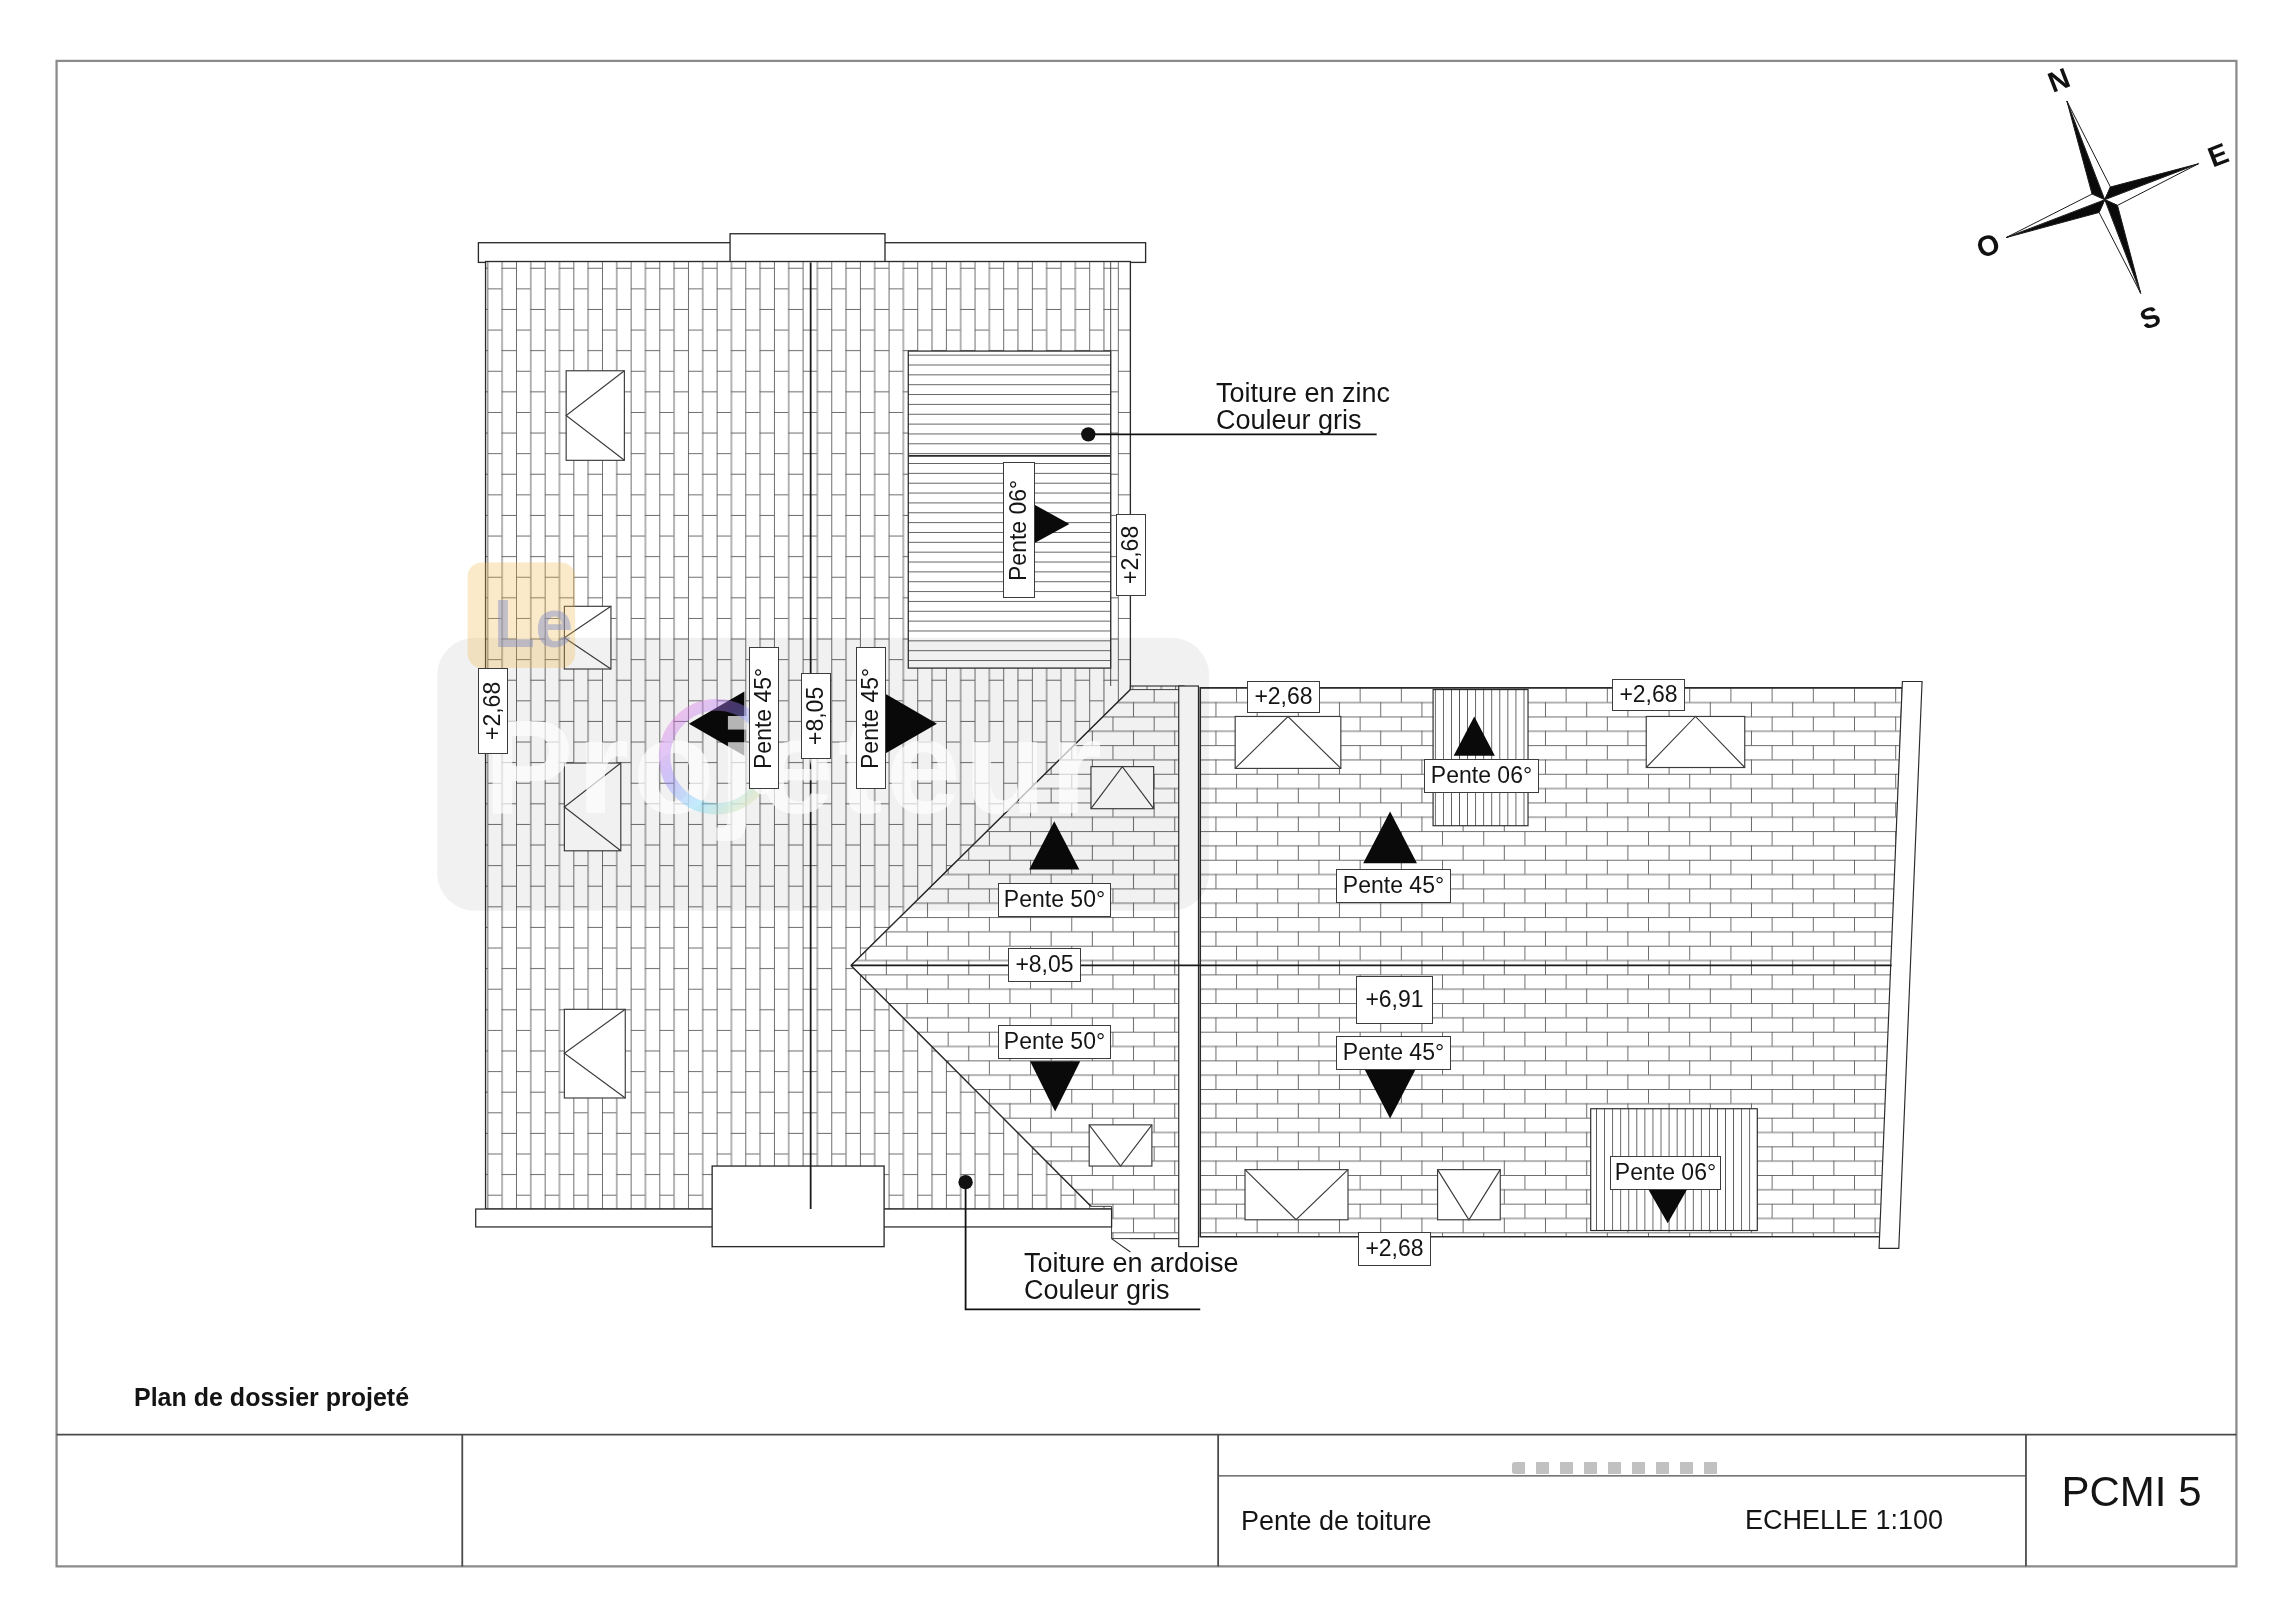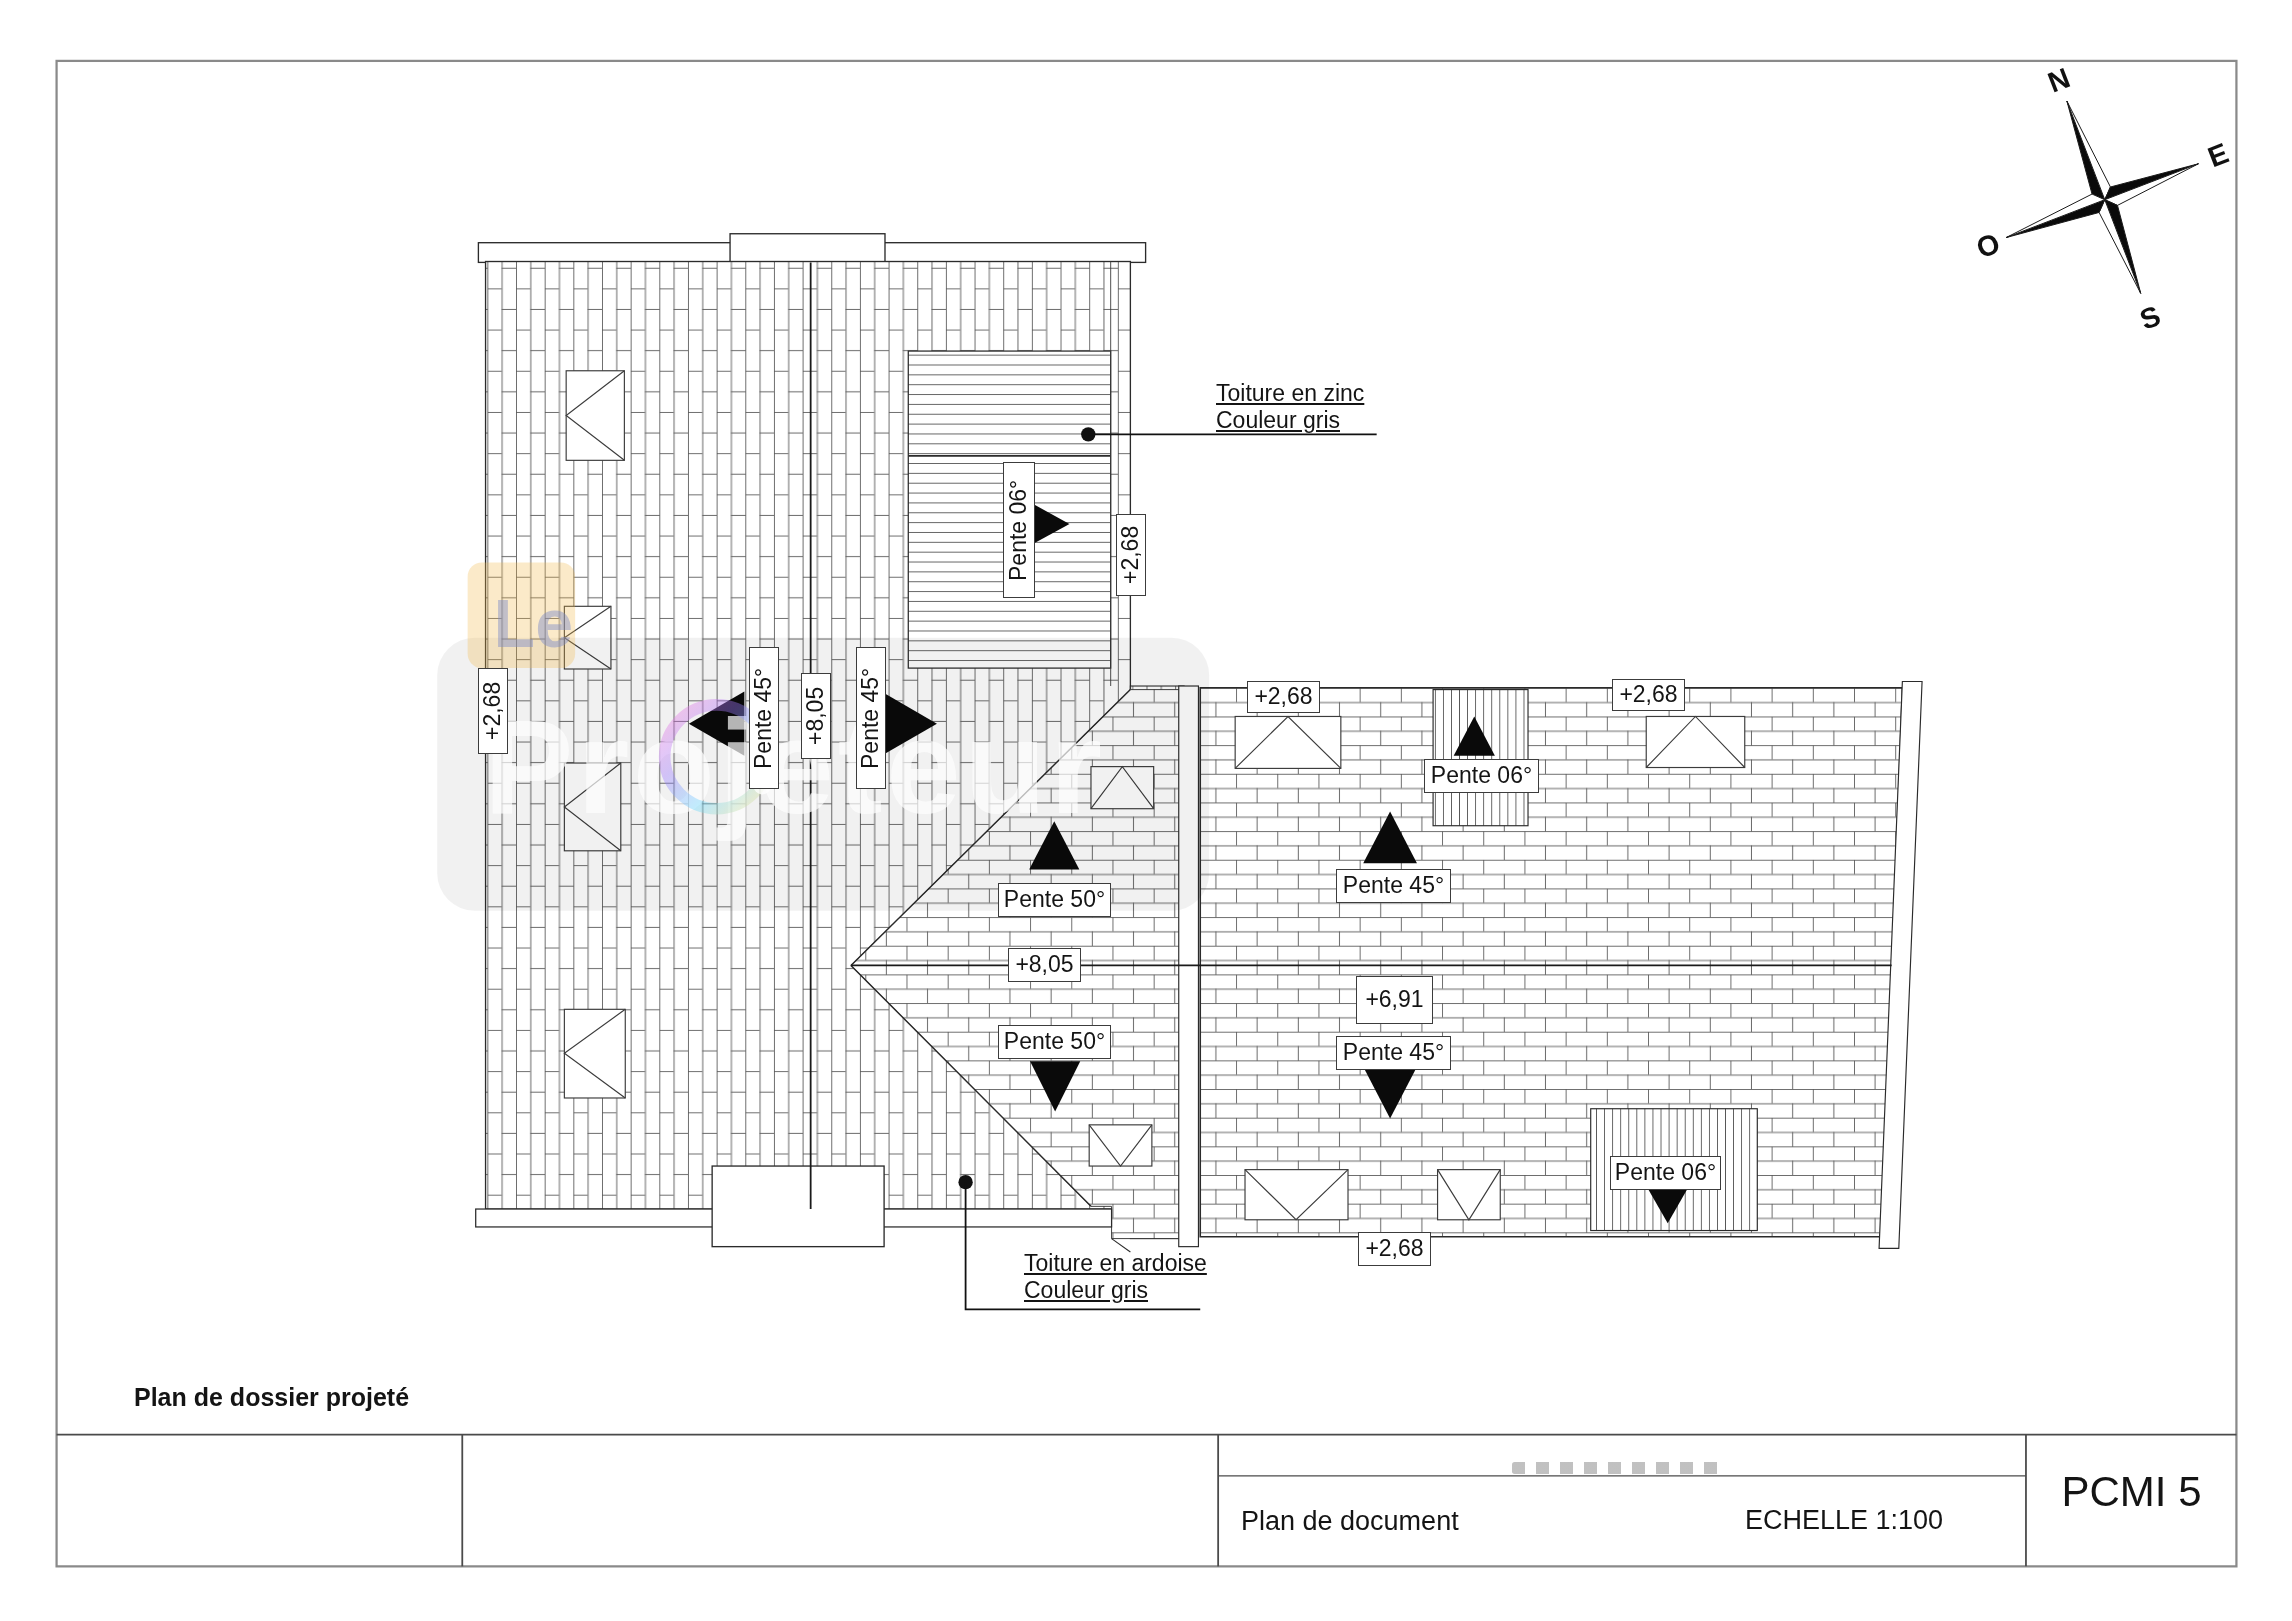--- a/index.html
+++ b/index.html
@@ -16,21 +16,21 @@
   .tb-text{position:absolute;font-size:27px;}
   .tb-project{left:462px;top:1478px;width:756px;height:47px;display:flex;
               align-items:center;justify-content:center;font-size:31px;font-weight:bold;}
   .tb-drawing{left:1241px;top:1506px;}
   .tb-scale{left:1745px;top:1505px;}
   .tb-code{left:2026px;top:1465px;width:211px;height:54px;display:flex;
            align-items:center;justify-content:center;font-size:42px;}
   .redacted{position:absolute;left:1512px;top:1462px;width:215px;height:11.6px;opacity:.55;
             background:repeating-linear-gradient(90deg,#8e8e8e 0 13.4px,transparent 13.4px 24px);
             border-radius:2.7px;}
-  .note{position:absolute;font-size:23px;line-height:27px;white-space:nowrap;text-decoration:underline;}
+  .note{position:absolute;font-size:27px;line-height:27px;white-space:nowrap;}
 </style>
 </head>
 <body>
 
 <div id="stage">
 
 <svg width="2293" height="1621" viewBox="0 0 2560 1810">
   <defs>
     <pattern id="vb" width="32" height="46" patternUnits="userSpaceOnUse">
       <rect width="32" height="46" fill="#fff"></rect>
@@ -209,18 +209,18 @@
   <div>Toiture en zinc</div>
   <div>Couleur gris</div>
 </div>
 <div class="note" style="left:1024px;top:1250px">
   <div>Toiture en ardoise</div>
   <div>Couleur gris</div>
 </div>
 
 <div class="caption">Plan de dossier projeté</div>
 <div class="redacted"></div>
-<div class="tb-text tb-drawing">Plan de document</div>
+<div class="tb-text tb-drawing">Pente de toiture</div>
 <div class="tb-text tb-scale">ECHELLE 1:100</div>
 <div class="tb-text tb-code">PCMI 5</div>
 
 </div>
 
 
 </body></html>

